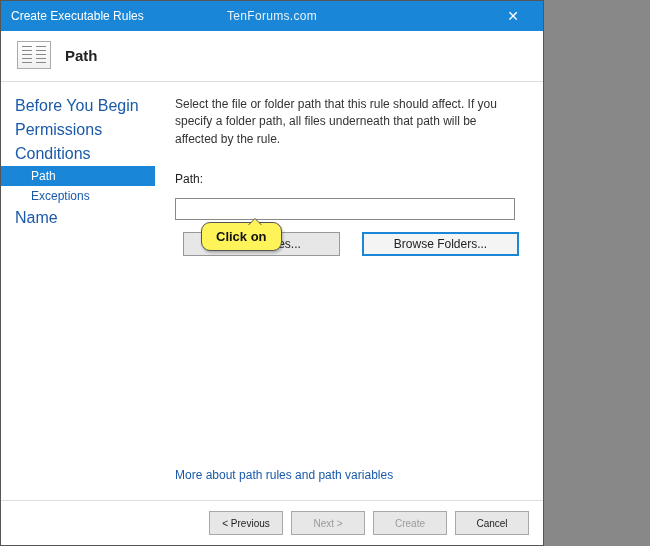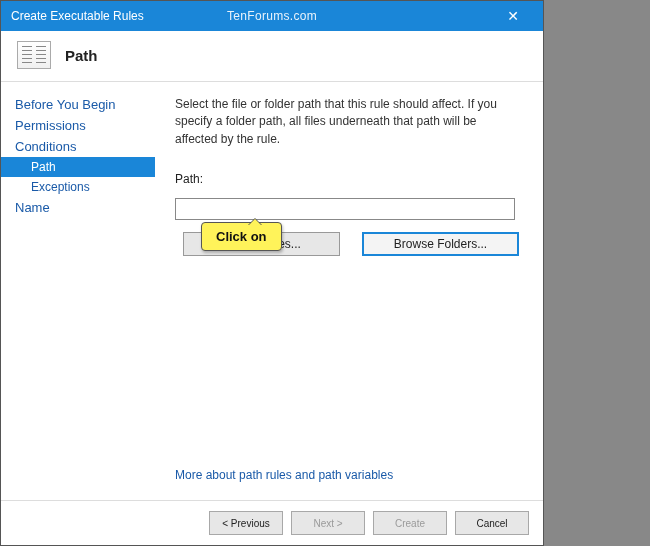--- a/index.html
+++ b/index.html
@@ -75,21 +75,21 @@
     min-height: 0;
   }
   .sidebar {
     width: 160px;
     padding: 12px 0;
   }
   .sidebar .step {
     padding: 3px 14px;
     color: #1a5aa8;
     cursor: pointer;
-    font-size: 13px;
+    font-size: 16px;
   }
   .sidebar .sub {
     padding: 3px 14px 3px 30px;
     color: #1a5aa8;
     cursor: pointer;
     font-size: 12px;
   }
   .sidebar .sel {
     background: #1a86d8;
     color: #fff;
@@ -131,21 +131,21 @@
     background: #f4f4f4;
   }
   .callout {
     position: absolute;
     left: 46px;
     top: 140px;
   }
   .callout .bubble {
     background: #fff35a;
     border: 1px solid #555;
-    border-radius: 4px;
+    border-radius: 9px;
     padding: 6px 14px;
     font-weight: 700;
     font-size: 13px;
     color: #111;
     box-shadow: 1px 2px 3px rgba(0,0,0,0.25);
     position: relative;
   }
   .callout .bubble::before {
     content: "";
     position: absolute;

